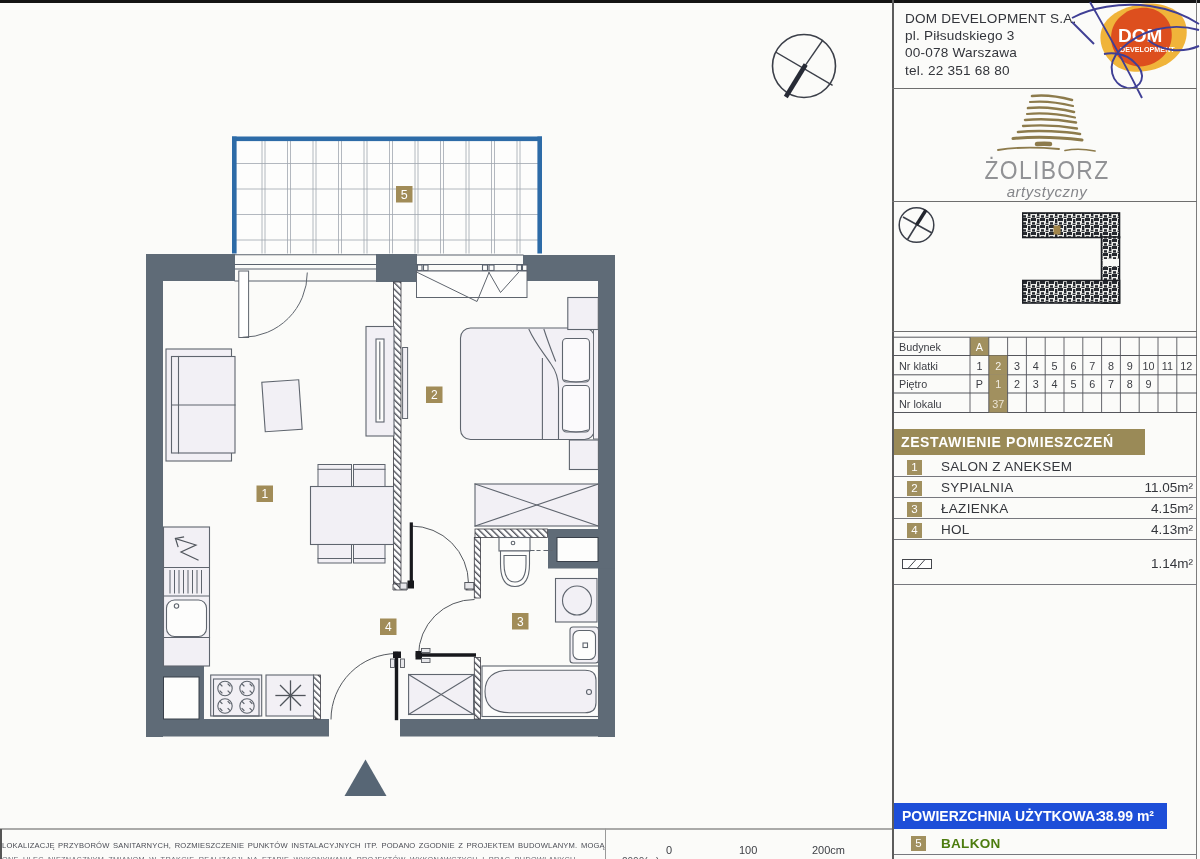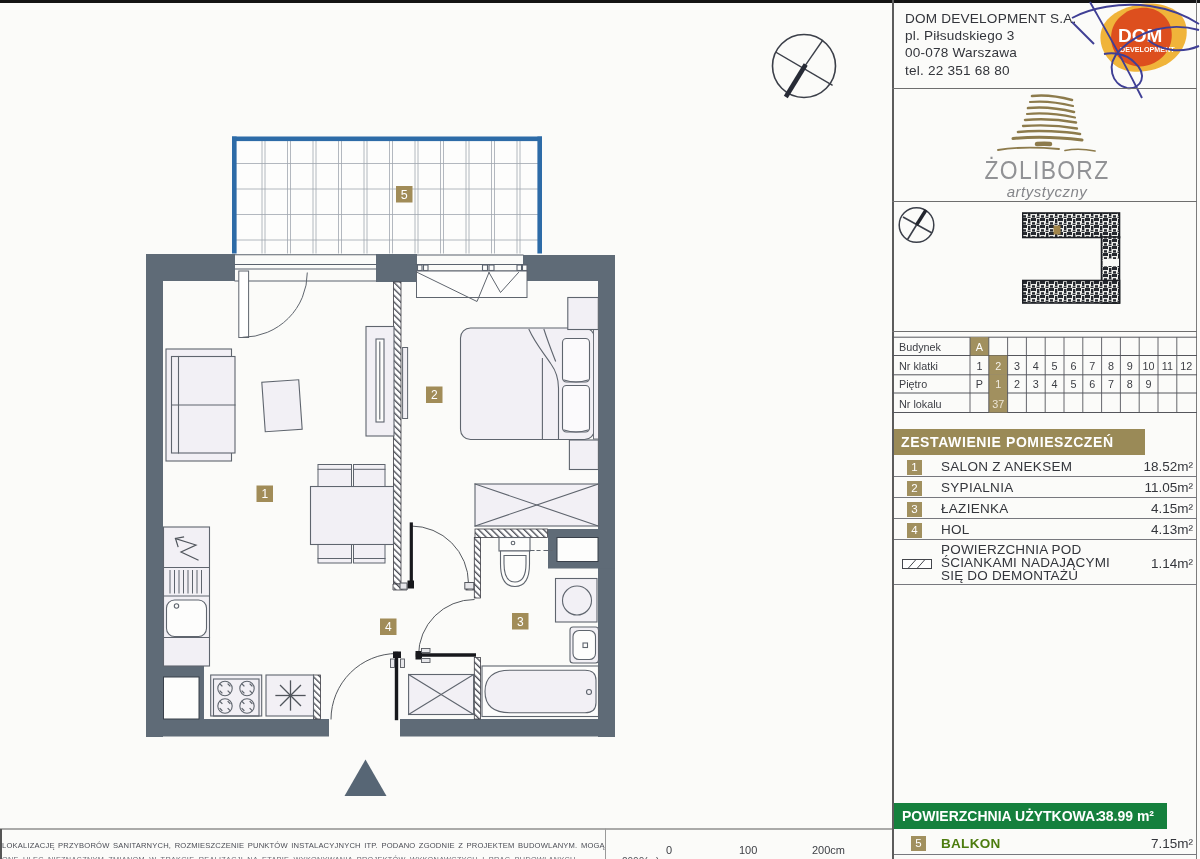--- a/index.html
+++ b/index.html
@@ -488,21 +488,20 @@
       <text x="106.2" y="71.5" text-anchor="middle" fill="#ece5d5">37</text>
     </g>
   </svg>
 
   <div class="abs" style="left:2px;top:429px;width:251px;height:25.5px;background:#9a8a57;">
     <div class="abs" style="left:7px;top:5px;font-size:14px;font-weight:bold;color:#ffffff;letter-spacing:0.6px;">ZESTAWIENIE POMIESZCZEŃ</div>
   </div>
 
   <div class="abs" style="left:15px;top:459.5px;width:15px;height:15px;background:#a1905f;color:#fff;font-size:11.5px;text-align:center;line-height:15px;">1</div>
   <div class="abs" style="left:49px;top:459px;font-size:13.5px;color:#34363c;letter-spacing:0.3px;">SALON Z ANEKSEM</div>
-  <div class="abs" style="left:0;top:459px;width:301px;text-align:right;font-size:13.5px;color:#34363c;">18.52m²</div>
   <div class="abs" style="left:2px;top:475.5px;width:303px;height:1px;background:#77787e;"></div>
 
   <div class="abs" style="left:15px;top:480.5px;width:15px;height:15px;background:#a1905f;color:#fff;font-size:11.5px;text-align:center;line-height:15px;">2</div>
   <div class="abs" style="left:49px;top:480px;font-size:13.5px;color:#34363c;letter-spacing:0.3px;">SYPIALNIA</div>
   <div class="abs" style="left:0;top:480px;width:301px;text-align:right;font-size:13.5px;color:#34363c;">11.05m²</div>
   <div class="abs" style="left:2px;top:496.5px;width:303px;height:1px;background:#77787e;"></div>
 
   <div class="abs" style="left:15px;top:501.5px;width:15px;height:15px;background:#a1905f;color:#fff;font-size:11.5px;text-align:center;line-height:15px;">3</div>
   <div class="abs" style="left:49px;top:501px;font-size:13.5px;color:#34363c;letter-spacing:0.3px;">ŁAZIENKA</div>
   <div class="abs" style="left:0;top:501px;width:301px;text-align:right;font-size:13.5px;color:#34363c;">4.15m²</div>
@@ -511,27 +510,25 @@
   <div class="abs" style="left:15px;top:522.5px;width:15px;height:15px;background:#a1905f;color:#fff;font-size:11.5px;text-align:center;line-height:15px;">4</div>
   <div class="abs" style="left:49px;top:522px;font-size:13.5px;color:#34363c;letter-spacing:0.3px;">HOL</div>
   <div class="abs" style="left:0;top:522px;width:301px;text-align:right;font-size:13.5px;color:#34363c;">4.13m²</div>
   <div class="abs" style="left:2px;top:538.5px;width:303px;height:1px;background:#77787e;"></div>
 
   <svg class="abs" style="left:10px;top:559px;" width="30" height="10" viewBox="0 0 30 10">
     <rect x="0.5" y="0.5" width="29" height="9" fill="#fff" stroke="#44464c" stroke-width="1"></rect>
     <line x1="6" y1="9.5" x2="14" y2="0.5" stroke="#44464c" stroke-width="1"></line>
     <line x1="15" y1="9.5" x2="23" y2="0.5" stroke="#44464c" stroke-width="1"></line>
   </svg>
-  <div class="abs" style="left:49px;top:542.5px;font-size:13.5px;line-height:13.2px;color:#34363c;letter-spacing:0.2px;">POWIERZCHNIA POD<br>ŚCIANKAMI NADAJĄCYMI<br>SIĘ DO DEMONTAŻU</div>
   <div class="abs" style="left:0;top:556px;width:301px;text-align:right;font-size:13.5px;color:#34363c;">1.14m²</div>
   <div class="abs" style="left:2px;top:584px;width:303px;height:1px;background:#77787e;"></div>
 
-  <div class="abs" style="left:2px;top:802.5px;width:273px;height:26px;background:#15803d;">
+  <div class="abs" style="left:2px;top:802.5px;width:273px;height:26px;background:#1d4ed8;">
     <div class="abs" style="left:8px;top:5.5px;font-size:14px;font-weight:bold;color:#ffffff;letter-spacing:0;">POWIERZCHNIA UŻYTKOWA:</div>
     <div class="abs" style="right:13px;top:5.5px;font-size:14px;font-weight:bold;color:#ffffff;">38.99 m²</div>
   </div>
 
   <div class="abs" style="left:19px;top:836px;width:15px;height:15px;background:#a1905f;color:#fff;font-size:11.5px;text-align:center;line-height:15px;">5</div>
   <div class="abs" style="left:49px;top:835.5px;font-size:13.5px;font-weight:bold;color:#4d7c0f;letter-spacing:0.3px;">BALKON</div>
-  <div class="abs" style="left:0;top:835.5px;width:301px;text-align:right;font-size:13.5px;color:#34363c;">7.15m²</div>
   <div class="abs" style="left:2px;top:853.5px;width:303px;height:1px;background:#77787e;"></div>
 </div>
 </div>
 
 </body></html>

